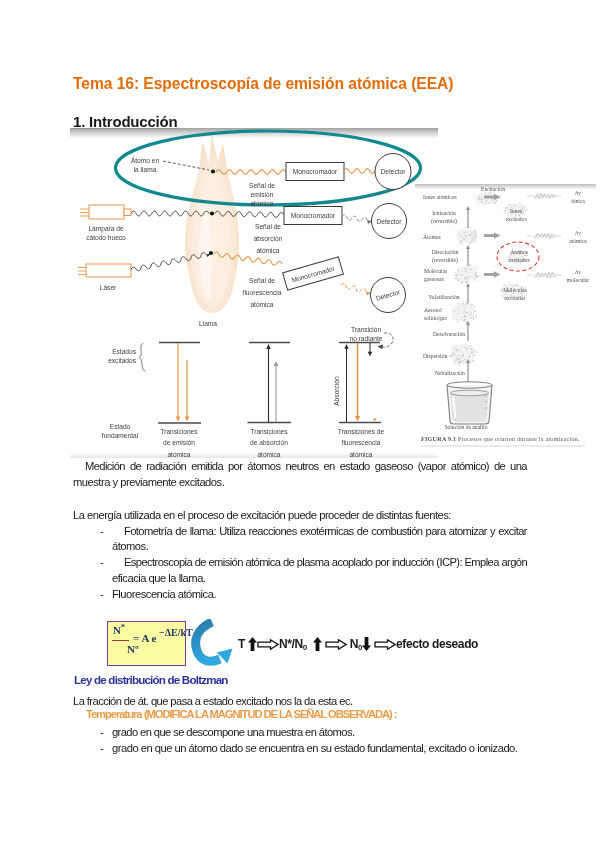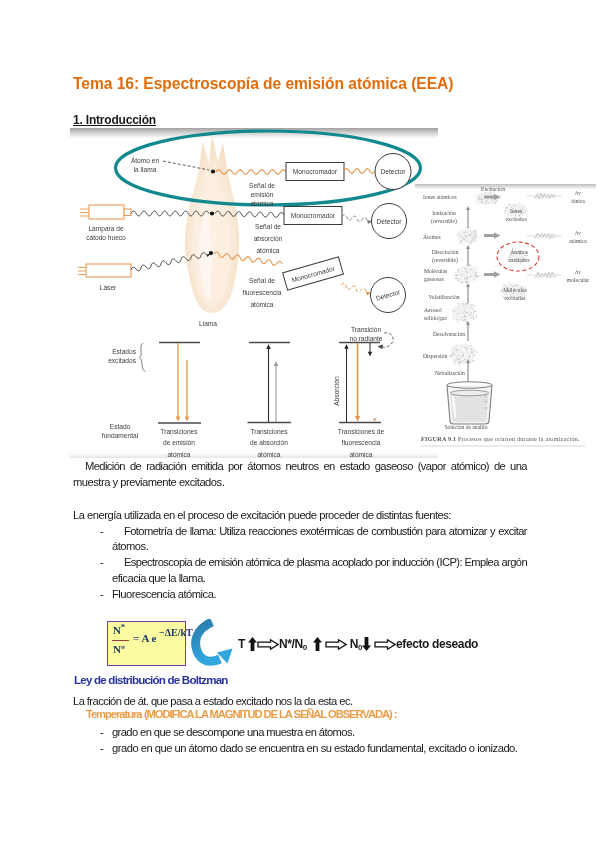--- a/index.html
+++ b/index.html
@@ -13,21 +13,21 @@
 .bt{padding-left:39px;position:relative;}
 svg text{font-family:"Liberation Sans",sans-serif;}
 .figtext text{font-family:"Liberation Serif",serif;}
 </style>
 </head>
 <body>
 <div class="page">
 
 <div class="abs b" style="left:73px;top:75px;font-size:15.6px;color:#E36C0A;letter-spacing:-0.05px;">Tema 16: Espectroscopía de emisión atómica (EEA)</div>
 
-<div class="abs b" style="left:73px;top:113px;font-size:12px;letter-spacing:-0.2px;text-decoration:underline;">1. Introducción</div>
+<div class="abs b" style="left:73px;top:113px;font-size:15px;letter-spacing:-0.2px;text-decoration:underline;">1. Introducción</div>
 
 <svg class="abs" style="left:70px;top:126px;" width="370" height="334" viewBox="70 126 370 334">
 <defs>
 <linearGradient id="gb" x1="0" y1="0" x2="0" y2="1">
           <stop offset="0" stop-color="#9b9b9b"></stop>
           <stop offset="0.45" stop-color="#cfcfcf"></stop>
           <stop offset="1" stop-color="#ffffff"></stop>
         </linearGradient>
 <linearGradient id="gb2" x1="0" y1="1" x2="0" y2="0">
           <stop offset="0" stop-color="#b5b5b5"></stop>
@@ -795,21 +795,21 @@
         <div class="j">Espectroscopia de emisión atómica de plasma acoplado por inducción (ICP): Emplea argón</div>
       </div>
 <div class="bt">eficacia que la llama.</div>
 <div class="bt"><span class="dash">-</span>Fluorescencia atómica.</div>
 </div>
 
 <div class="abs" style="left:107px;top:621px;width:79px;height:45px;background:#FBFBA2;border:1.6px solid #7A3DA8;box-sizing:border-box;"></div>
 <div class="abs" style="left:113px;top:624px;width:70px;font-family:'Liberation Serif',serif;font-weight:bold;color:#1F3864;">
   <div style="position:absolute;left:0;top:-1px;font-size:11px;">N<span style="font-size:8px;vertical-align:4px;">*</span></div>
   <div style="position:absolute;left:-1px;top:16px;width:17px;border-top:1.3px solid #9E3A38;"></div>
-  <div style="position:absolute;left:0;top:19px;font-size:11px;">N<span style="font-size:7px;vertical-align:4px;">σ</span></div>
+  <div style="position:absolute;left:14px;top:19px;font-size:11px;">N<span style="font-size:7px;vertical-align:4px;">σ</span></div>
   <div style="position:absolute;left:20px;top:8px;font-size:11px;">= A e</div>
   <div style="position:absolute;left:46px;top:3px;font-size:10px;">−ΔE/kT</div>
 </div>
 <svg class="abs" style="left:191px;top:619px;" width="48" height="50" viewBox="0 0 48 50">
   <defs>
         <linearGradient id="swg" x1="0" y1="0" x2="0.3" y2="1">
   <stop offset="0" stop-color="#2B7CA9"></stop>
           <stop offset="1" stop-color="#31A7DE"></stop>
         </linearGradient>
       </defs>

